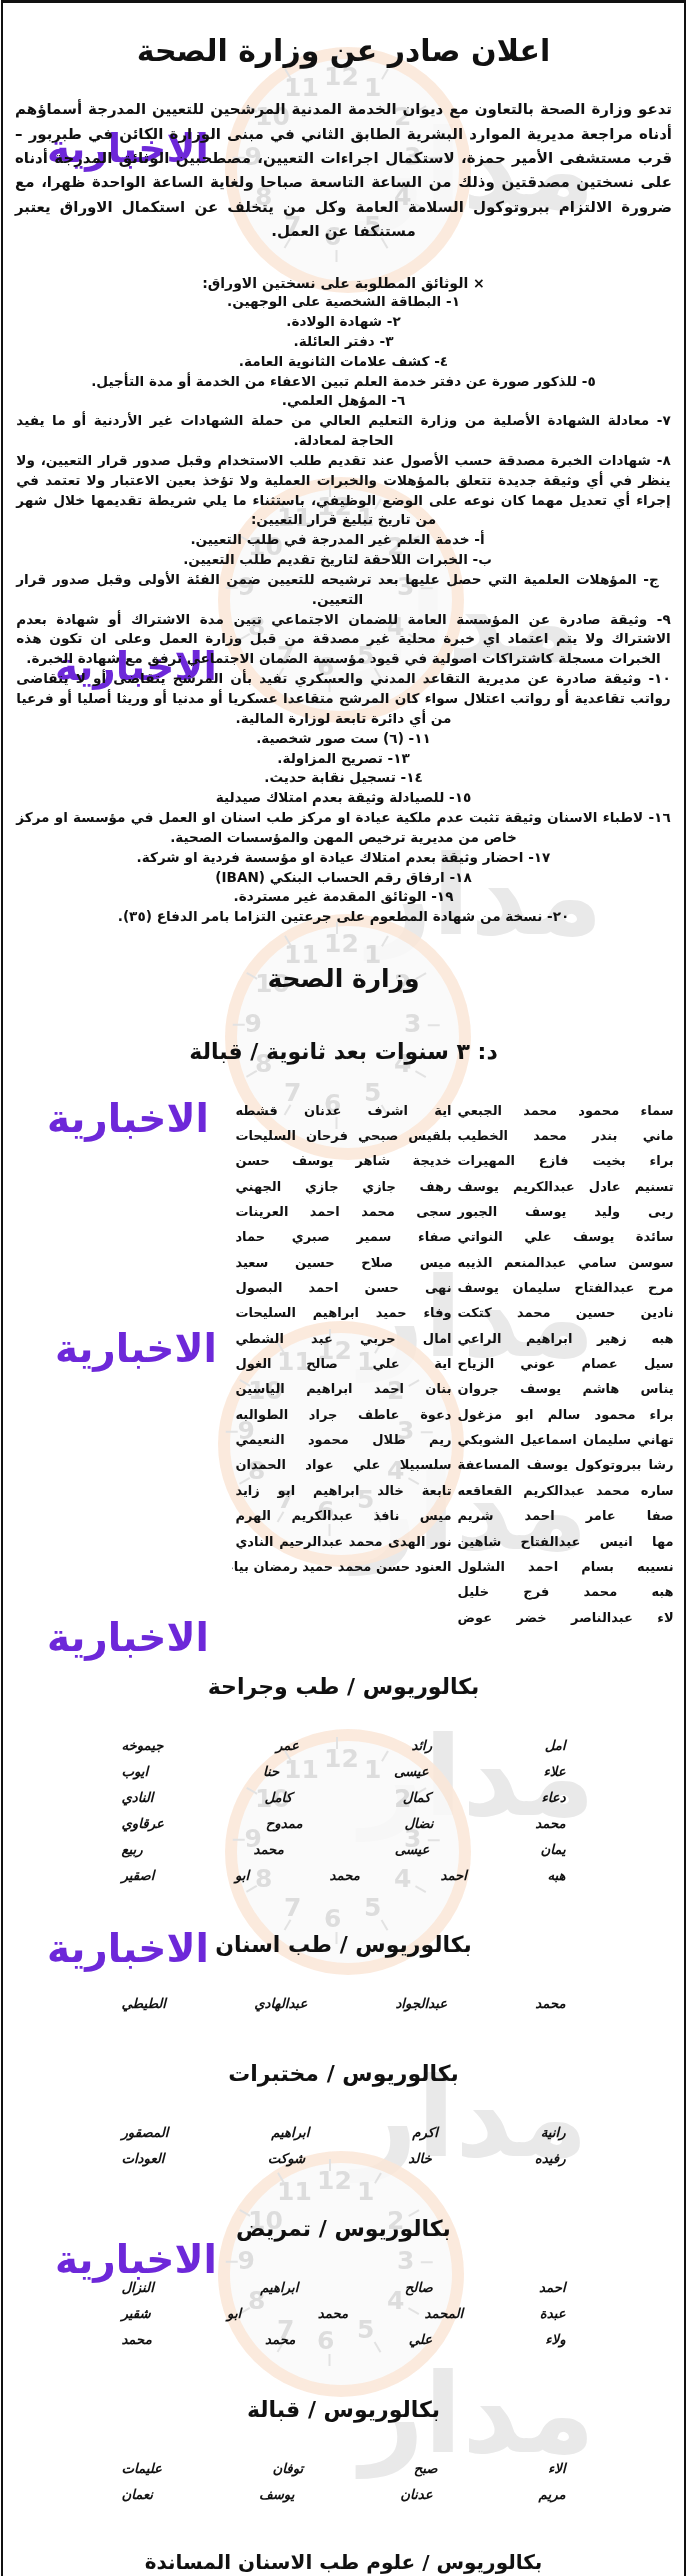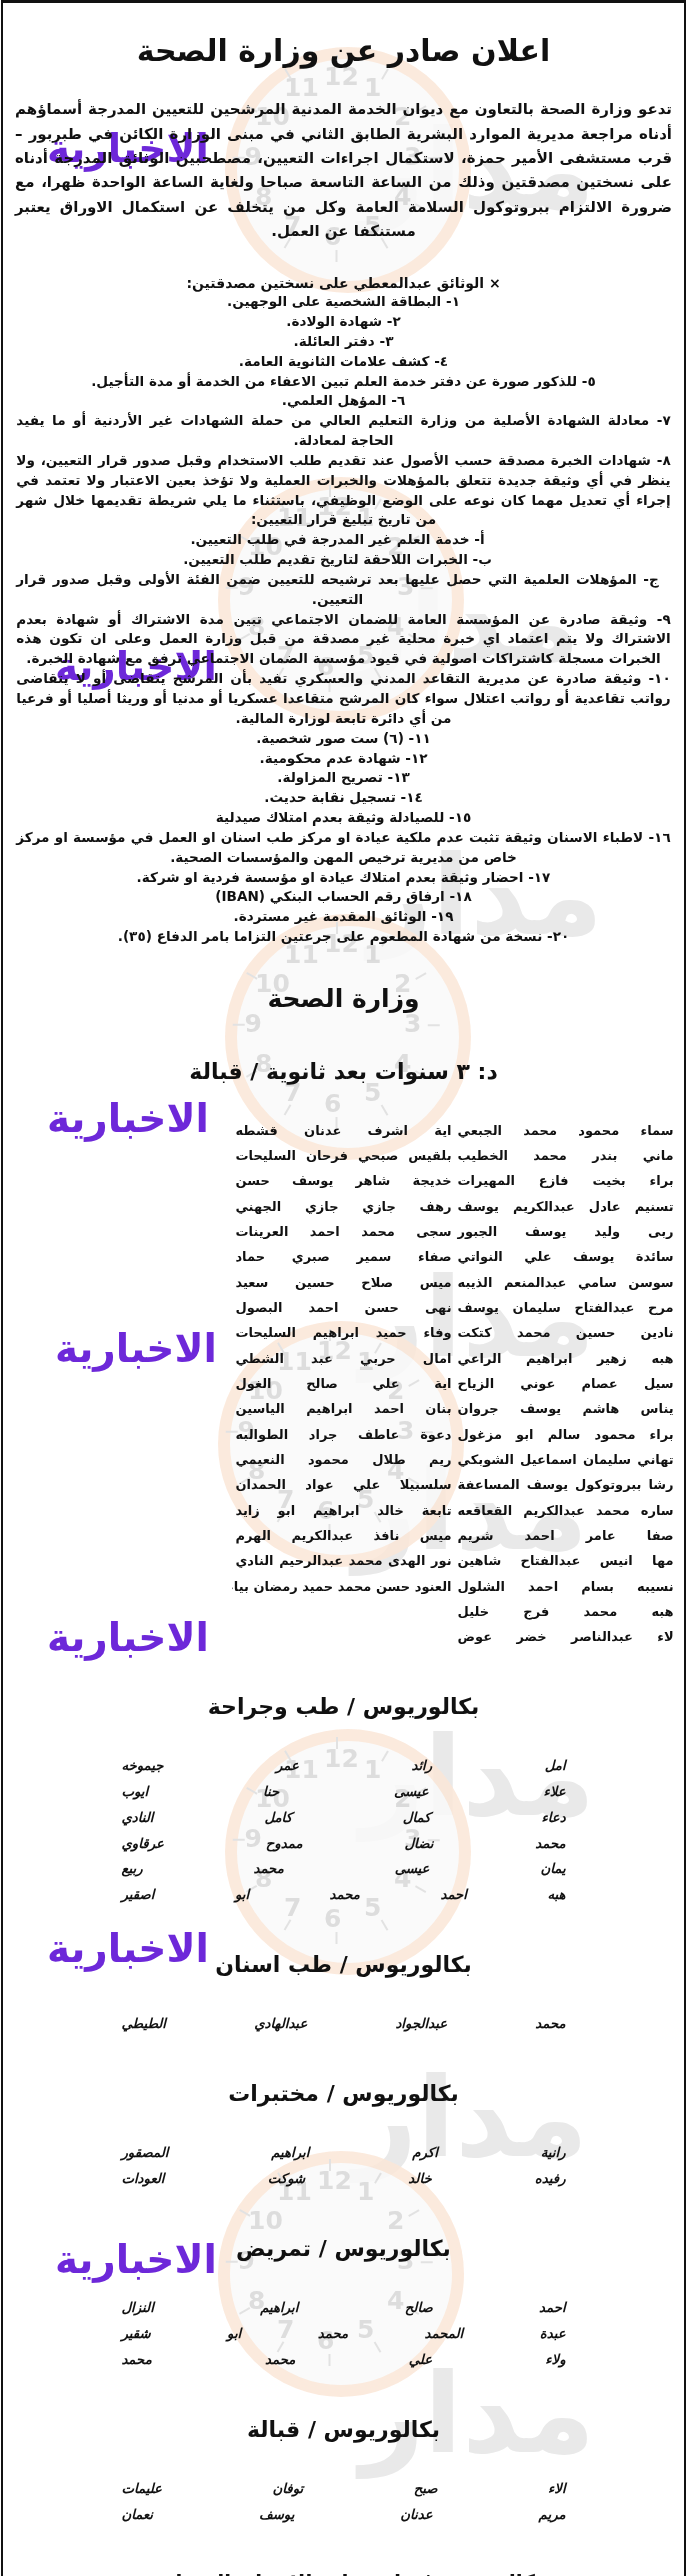--- a/index.html
+++ b/index.html
@@ -346,38 +346,37 @@
       <span class="num" style="left: 47px; top: 13.7px;">11</span>
       <i class="tick" style="left: 50px; top: 8.7px; transform: rotate(330deg);"></i>
     </div>
 
   <div class="layer">
 
     <h1 class="hdr-main">اعلان صادر عن وزارة الصحة</h1>
 
     <p class="intro">تدعو وزارة الصحة بالتعاون مع ديوان الخدمة المدنية المرشحين للتعيين المدرجة أسماؤهم أدناه مراجعة مديرية الموارد البشرية الطابق الثاني في مبنى الوزارة الكائن في طبربور – قرب مستشفى الأمير حمزة، لاستكمال اجراءات التعيين، مصطحبين الوثائق المدرجة أدناه على نسختين مصدقتين وذلك من الساعة التاسعة صباحا ولغاية الساعة الواحدة ظهرا، مع ضرورة الالتزام ببروتوكول السلامة العامة وكل من يتخلف عن استكمال الاوراق يعتبر مستنكفا عن العمل.</p>
 
-    <div class="docs-head">× الوثائق عبدالمعطي على نسختين مصدقتين:</div>
+    <div class="docs-head">× الوثائق المطلوبة على نسختين الاوراق:</div>
 
     <ol class="docs" id="docs-list">
         <li class="short">١- البطاقة الشخصية على الوجهين.</li>
         <li class="short">٢- شهادة الولادة.</li>
         <li class="short">٣- دفتر العائلة.</li>
         <li class="short">٤- كشف علامات الثانوية العامة.</li>
         <li>٥- للذكور صورة عن دفتر خدمة العلم تبين الاعفاء من الخدمة أو مدة التأجيل.</li>
         <li class="short">٦- المؤهل العلمي.</li>
         <li>٧- معادلة الشهادة الأصلية من وزارة التعليم العالي من حملة الشهادات غير الأردنية أو ما يفيد الحاجة لمعادلة.</li>
         <li>٨- شهادات الخبرة مصدقة حسب الأصول عند تقديم طلب الاستخدام وقبل صدور قرار التعيين، ولا ينظر في أي وثيقة جديدة تتعلق بالمؤهلات والخبرات العملية ولا تؤخذ بعين الاعتبار ولا تعتمد في إجراء أي تعديل مهما كان نوعه على الوضع الوظيفي، باستثناء ما يلي شريطة تقديمها خلال شهر من تاريخ تبليغ قرار التعيين:</li>
         <li class="short sub">أ- خدمة العلم غير المدرجة في طلب التعيين.</li>
         <li class="short sub">ب- الخبرات اللاحقة لتاريخ تقديم طلب التعيين.</li>
         <li class=" sub">ج- المؤهلات العلمية التي حصل عليها بعد ترشيحه للتعيين ضمن الفئة الأولى وقبل صدور قرار التعيين.</li>
         <li>٩- وثيقة صادرة عن المؤسسة العامة للضمان الاجتماعي تبين مدة الاشتراك أو شهادة بعدم الاشتراك ولا يتم اعتماد اي خبرة محلية غير مصدقة من قبل وزارة العمل وعلى ان تكون هذه الخبرات مسجلة كاشتراكات اصولية في قيود مؤسسة الضمان الاجتماعي ترفق مع شهادة الخبرة.</li>
         <li>١٠- وثيقة صادرة عن مديرية التقاعد المدني والعسكري تفيد بأن المرشح يتقاضى أو لا يتقاضى رواتب تقاعدية أو رواتب اعتلال سواء كان المرشح متقاعدا عسكريا أو مدنيا أو وريثا أصليا أو فرعيا من أي دائرة تابعة لوزارة المالية.</li>
         <li class="short">١١- (٦) ست صور شخصية.</li>
-        <li class="short">١٢- شهادة عدم محكومية.</li>
         <li class="short">١٣- تصريح المزاولة.</li>
         <li class="short">١٤- تسجيل نقابة حديث.</li>
         <li class="short">١٥- للصيادلة وثيقة بعدم امتلاك صيدلية</li>
         <li>١٦- لاطباء الاسنان وثيقة تثبت عدم ملكية عيادة او مركز طب اسنان او العمل في مؤسسة او مركز خاص من مديرية ترخيص المهن والمؤسسات الصحية.</li>
         <li class="short">١٧- احضار وثيقة بعدم امتلاك عيادة او مؤسسة فردية او شركة.</li>
         <li class="short">١٨- ارفاق رقم الحساب البنكي (IBAN)</li>
         <li class="short">١٩- الوثائق المقدمة غير مستردة.</li>
         <li>٢٠- نسخة من شهادة المطعوم على جرعتين التزاما بامر الدفاع (٣٥).</li>
       </ol>
 

